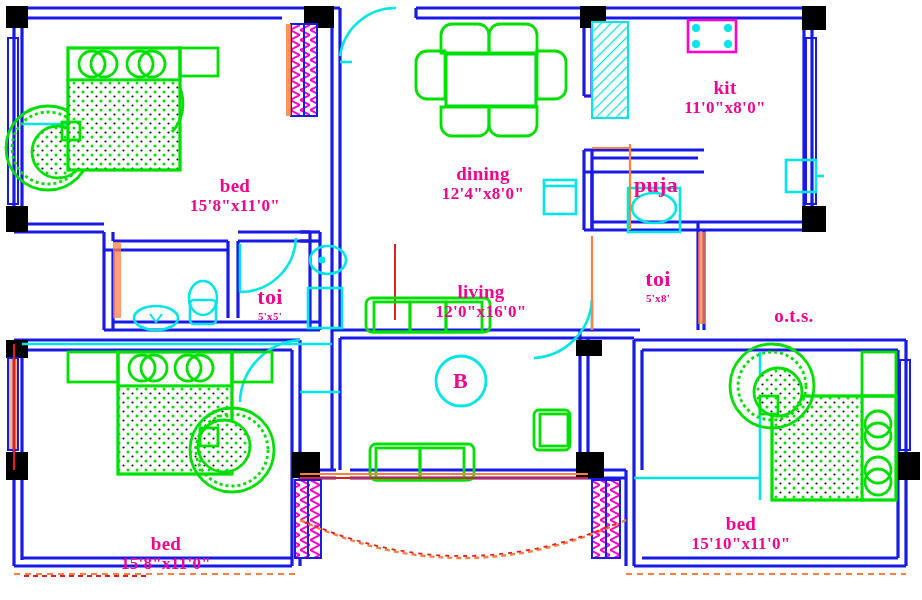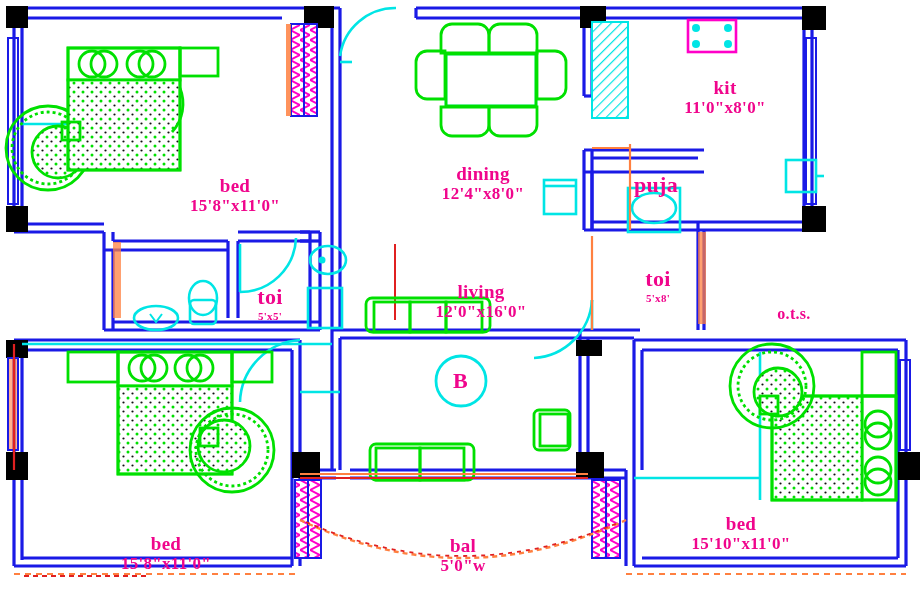--- a/index.html
+++ b/index.html
@@ -7,21 +7,21 @@
        font-family:"Liberation Serif", serif;}
   #plan{position:relative;width:922px;height:600px;background:#fff;}
   svg{display:block;position:absolute;top:0;left:0;}
   .lbl{position:absolute;color:#f0058c;font-family:"Liberation Serif",serif;
        font-weight:bold;text-align:center;line-height:1.12;white-space:nowrap;
        letter-spacing:0.3px;margin-top:23px;}
   .lbl .n{display:block;font-size:19px;}
   .lbl .d{display:block;font-size:17px;}
   .lbl.small .n{font-size:22px;}
   .lbl.small .d{font-size:11px;}
-  .lbl.tiny .n{font-size:16px;}
+  .lbl.tiny .n{font-size:19px;}
   .bmark{position:absolute;color:#f0058c;font-size:22px;font-weight:bold;
          font-family:"Liberation Serif",serif;}
 </style>
 </head>
 <body>
 
 <div id="plan">
 
 <svg width="922" height="600" viewBox="0 0 922 600" shape-rendering="geometricPrecision">
 
@@ -379,24 +379,20 @@
 <div class="lbl" style="left:78px;top:510px;width:176px;">
   <span class="n">bed</span>
   <span class="d">15'8"x11'0"</span>
 </div>
 
 <div class="lbl" style="left:648px;top:490px;width:186px;">
   <span class="n">bed</span>
   <span class="d">15'10"x11'0"</span>
 </div>
 
-<div class="lbl" style="left:408px;top:512px;width:110px;">
-  <span class="n">bal</span>
-  <span class="d">5'0"w</span>
-</div>
 
 <div class="lbl small" style="left:608px;top:150px;width:96px;">
   <span class="n">puja</span>
 </div>
 
 <div class="lbl tiny" style="left:756px;top:282px;width:76px;">
   <span class="n">o.t.s.</span>
 </div>
 
 <div class="bmark" style="left:453px;top:368px;">B</div>

